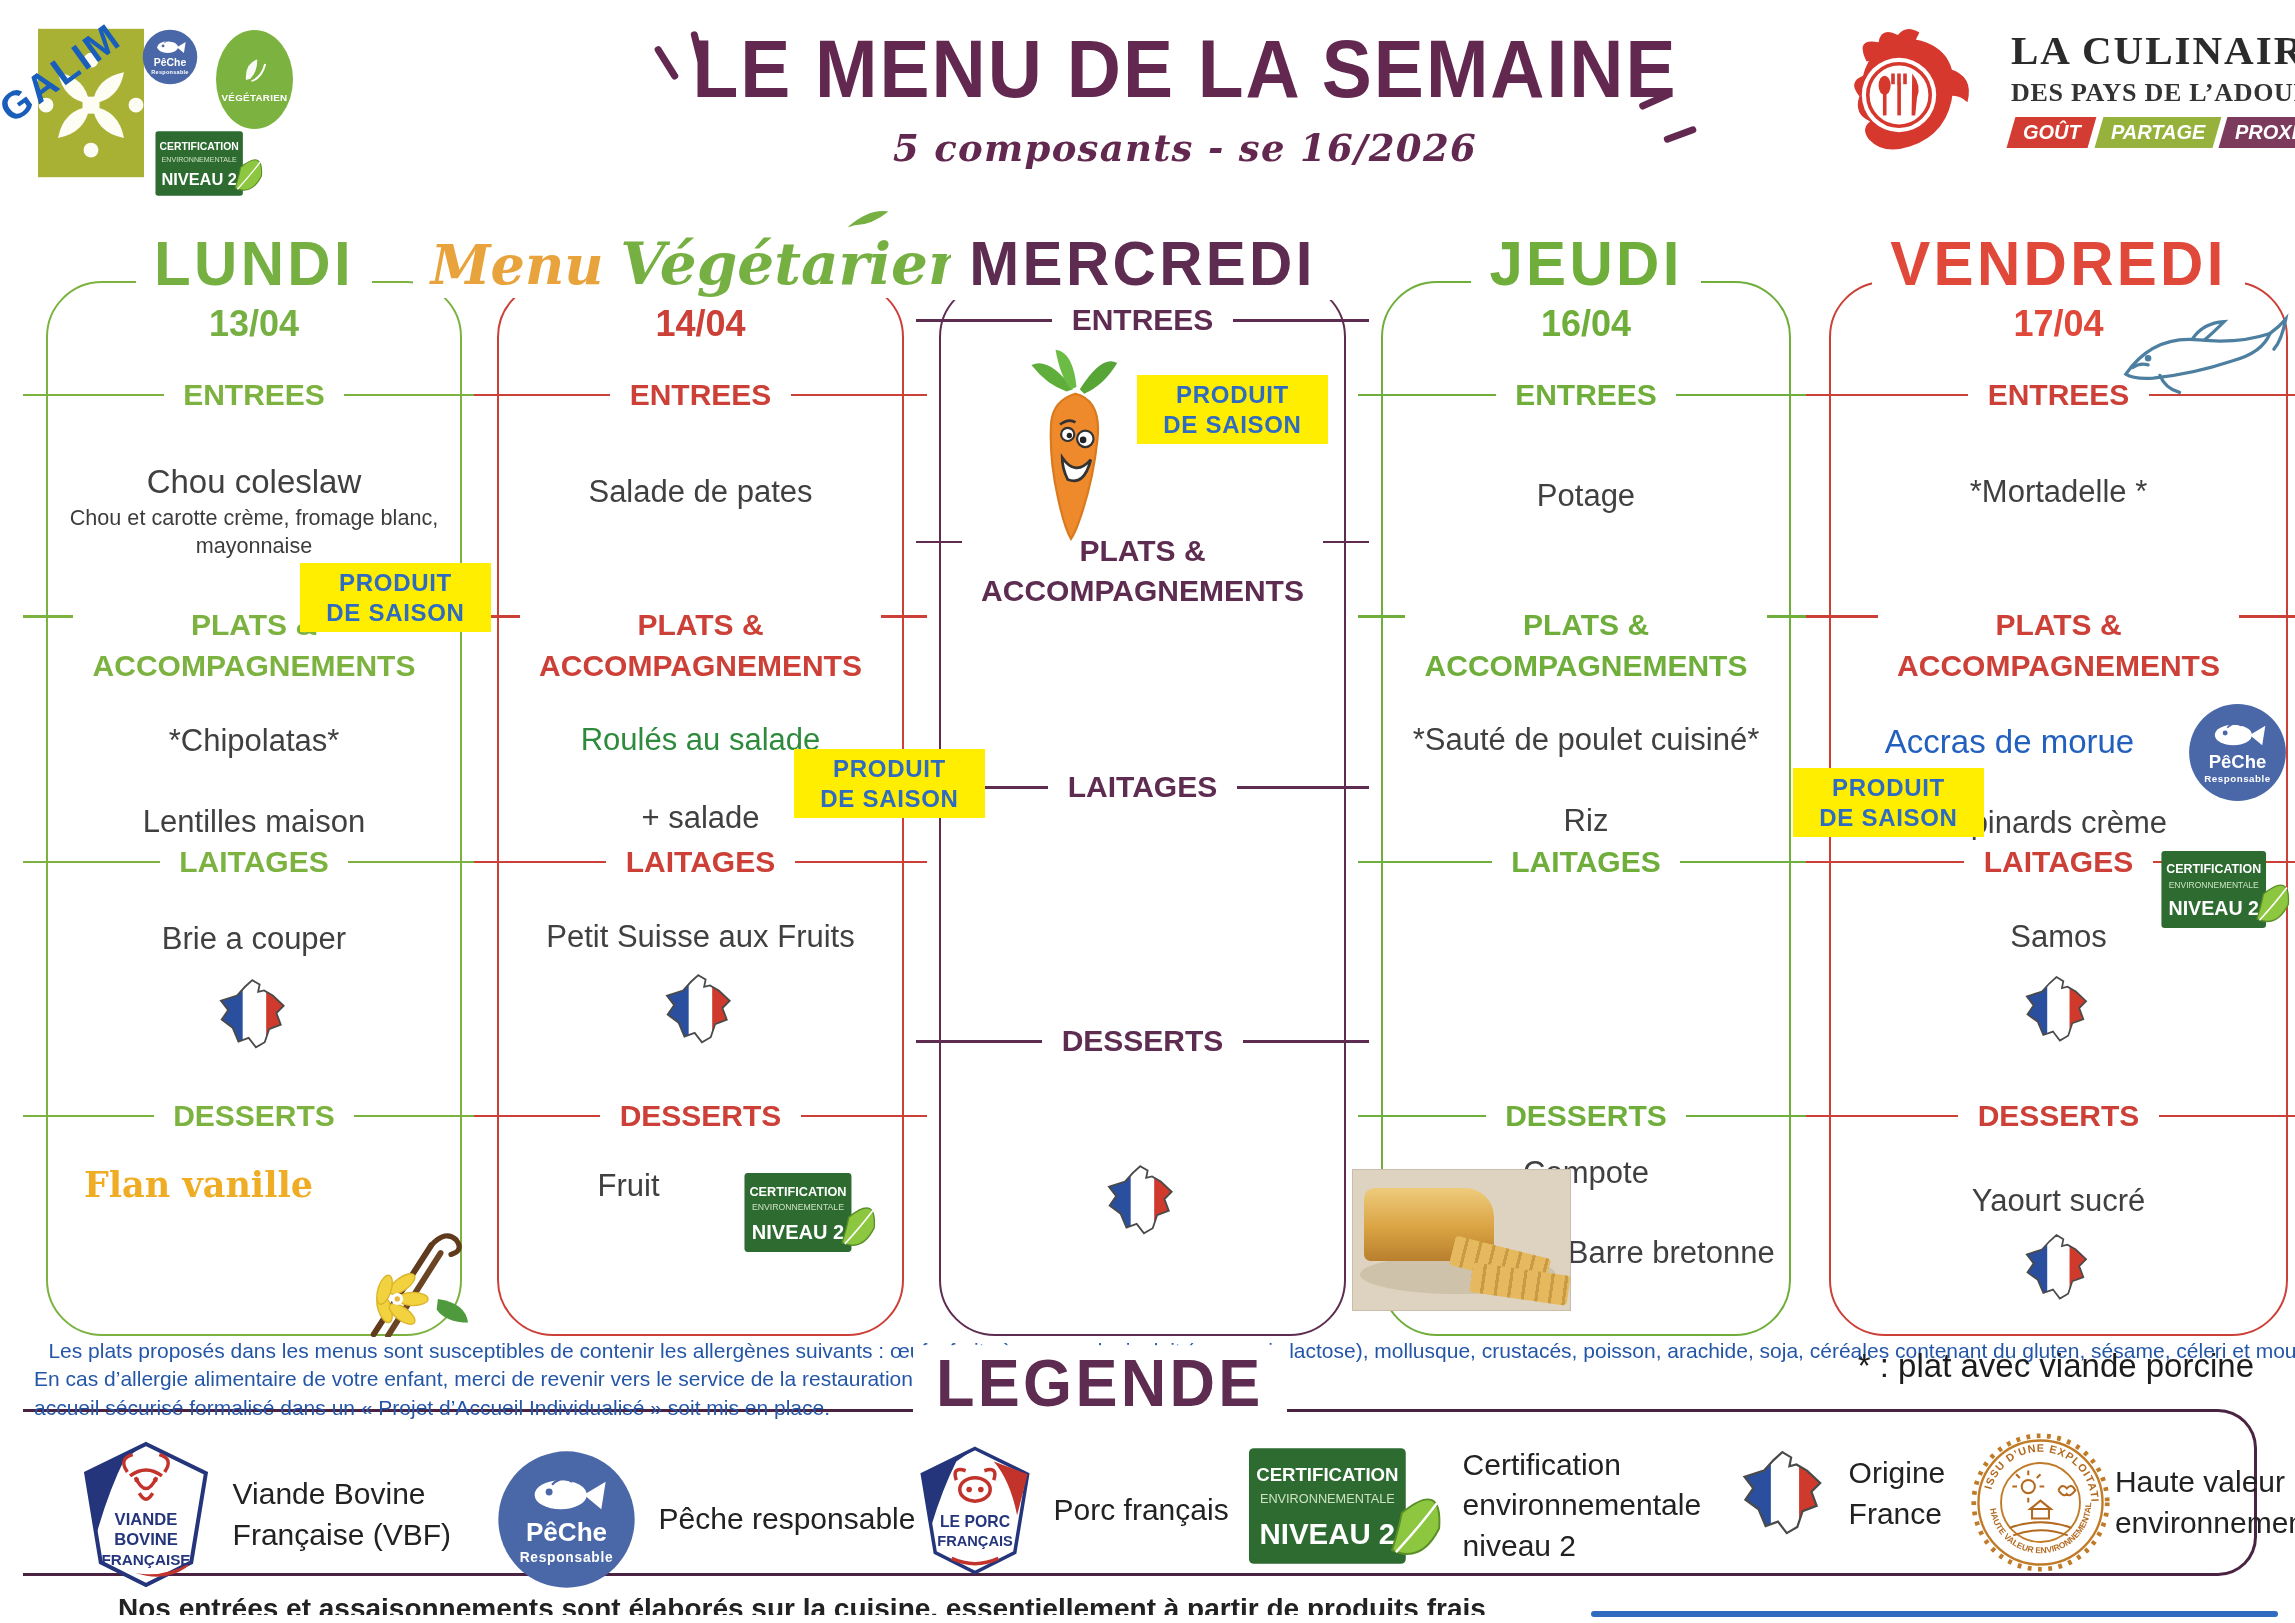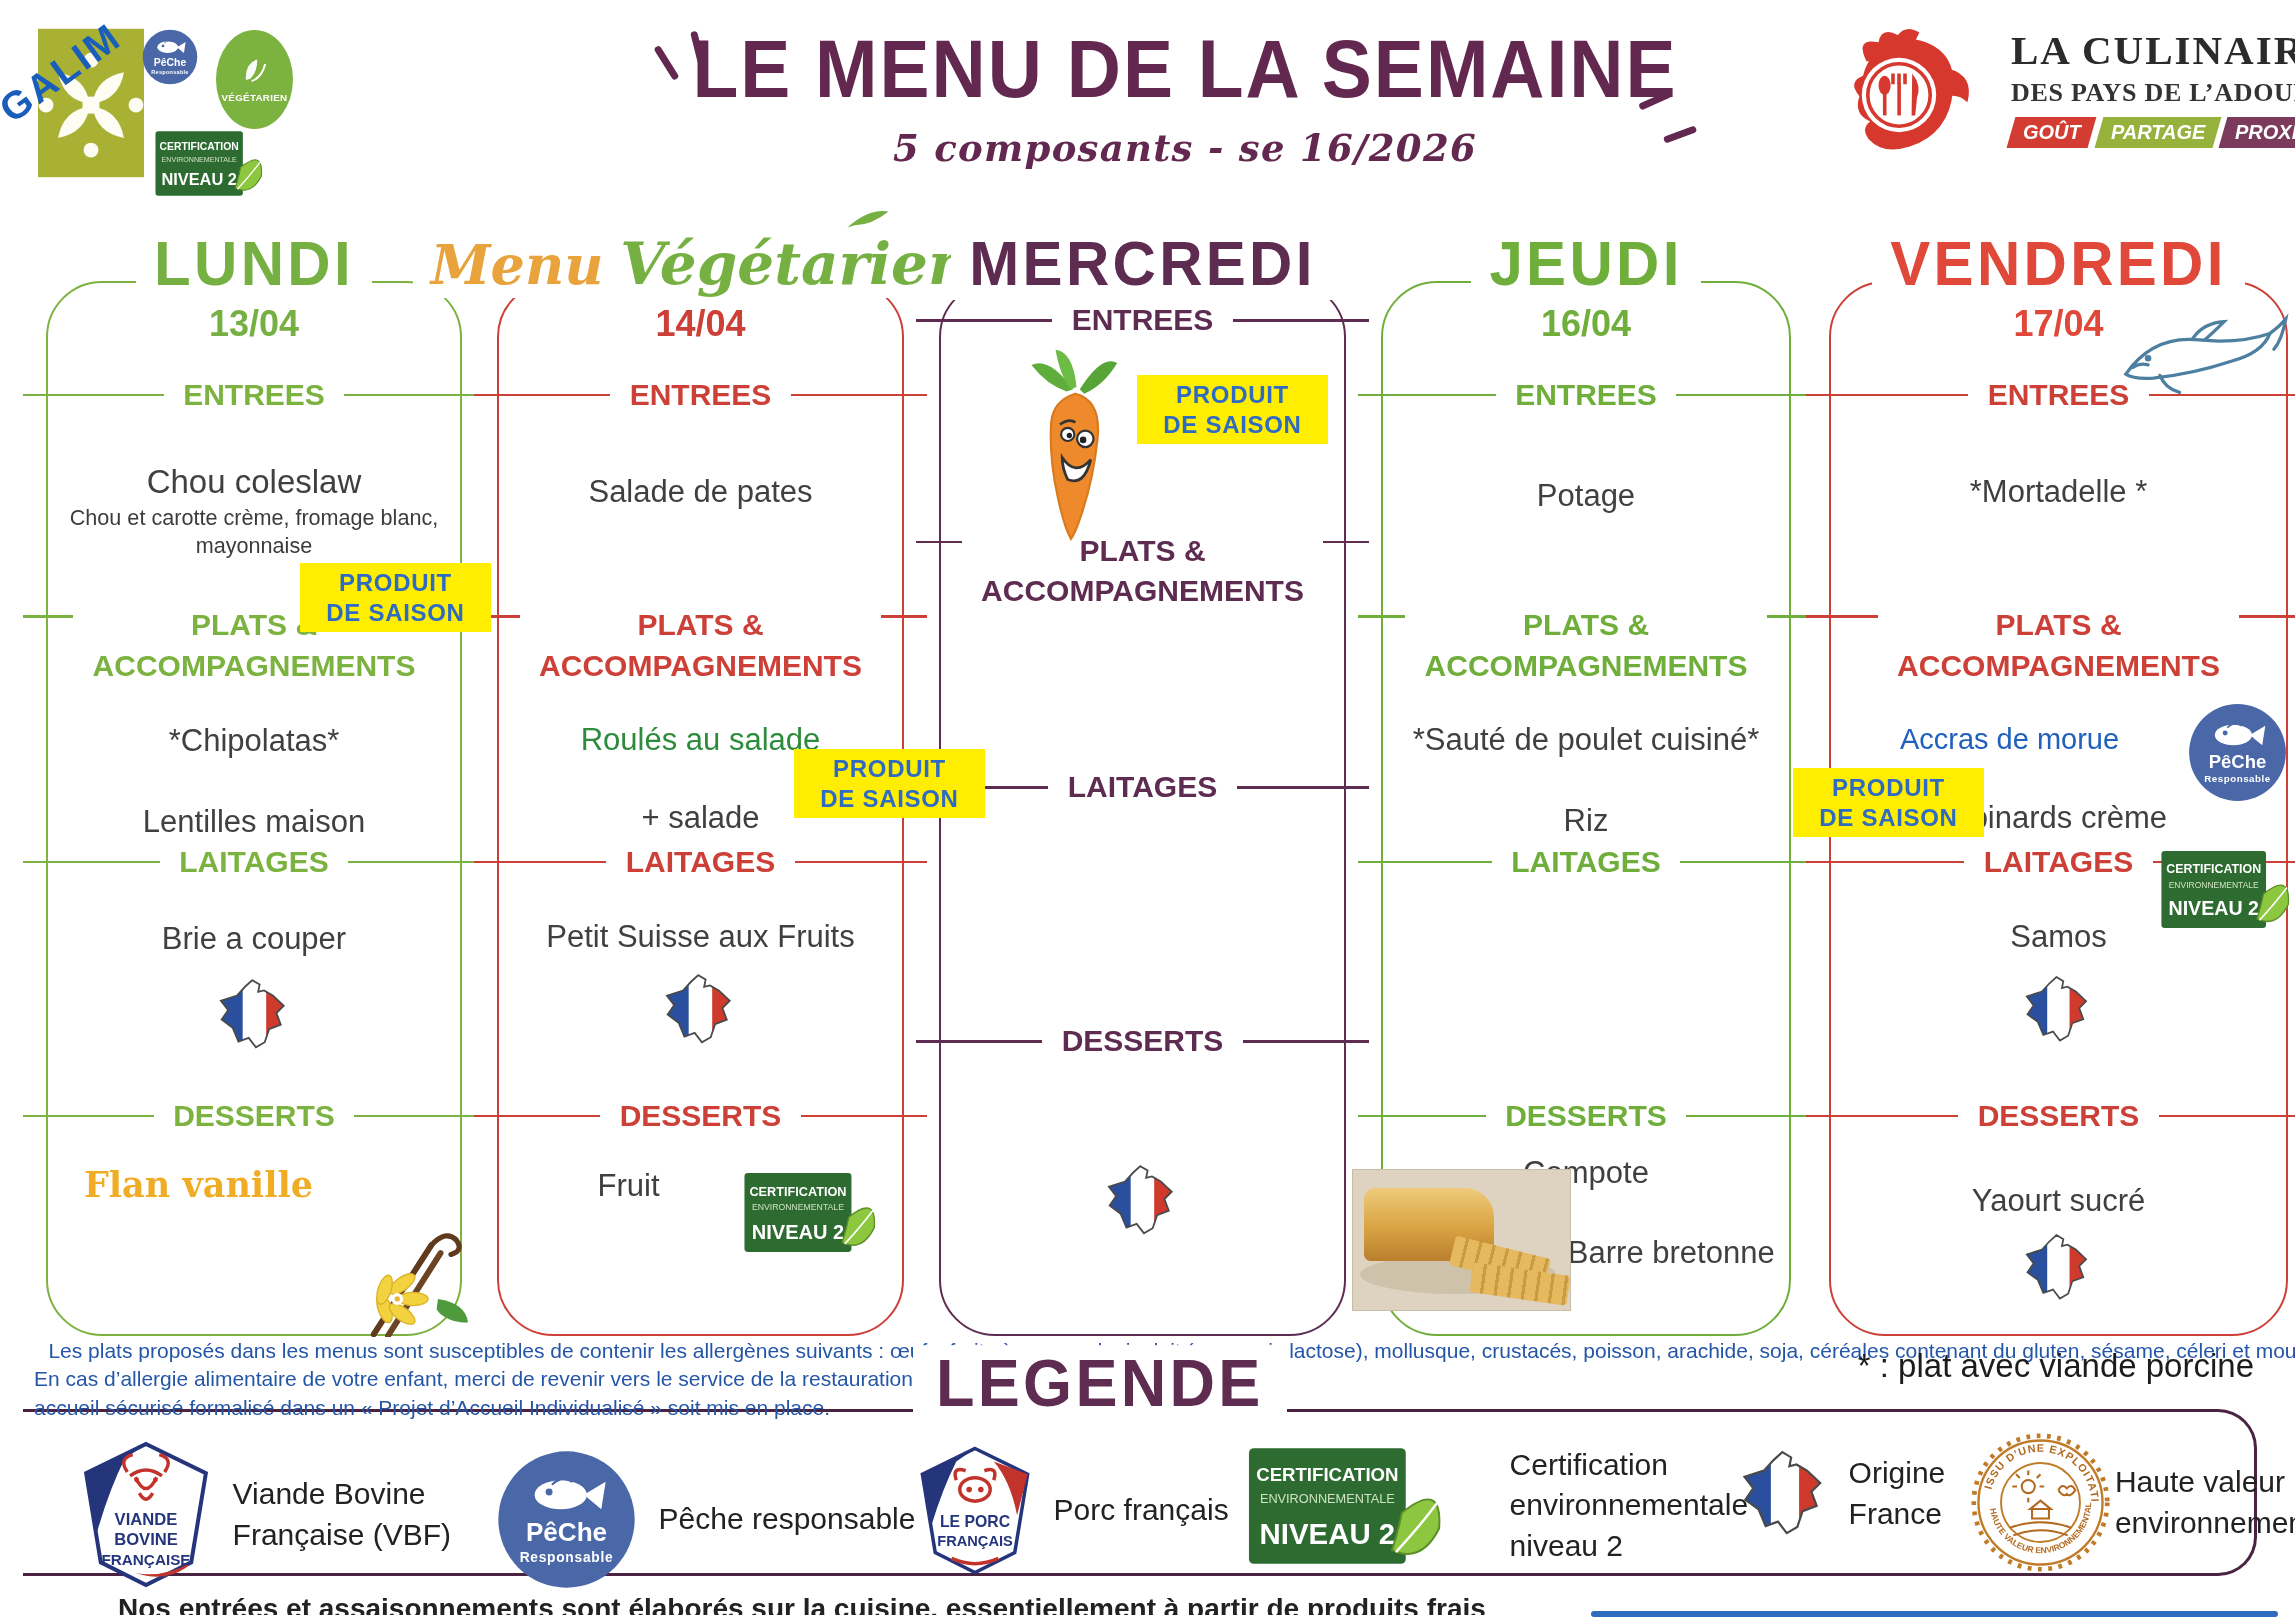--- a/index.html
+++ b/index.html
@@ -62,21 +62,21 @@
   .sec .label span{display:block;}
   .sec.first{margin-top:18.3px;}
   .sec.plats{height:98px;}
   .sec.plats::before,.sec.plats::after{align-self:flex-start;margin-top:18.3px;}
   .zone{position:relative;}
   .z1{height:183px;} .z2{height:148px;} .z3{height:216px;} .z4{height:193px;}
 
   .dish{font-size:31px;color:#404040;text-align:center;line-height:1.3;}
   .dish.sub{font-size:21.6px;color:#3c3c3c;}
   .dish.green{color:#2e8b3d;}
-  .dish.blue{color:#2160bd;font-size:29px;text-align:center;}
+  .dish.blue{color:#2160bd;font-size:33px;text-align:center;}
   .dish.flan{font-family:"DejaVu Serif",serif;font-weight:bold;color:#efac25;font-size:35px;}
 
   .season-badge{position:absolute;width:191px;height:69px;background:#ffee00;z-index:5;
      display:flex;flex-direction:column;align-items:center;justify-content:center;
      color:#2f6bc0;font-weight:bold;font-size:24px;letter-spacing:0.7px;line-height:1.25;}
 
   .flagwrap{display:flex;justify-content:center;}
 
   
   .carrot{position:absolute;left:75px;top:5.2px;}
@@ -104,21 +104,21 @@
   .pork-note{position:absolute;right:41px;top:1347px;font-size:33px;color:#1c1c1c;z-index:3;}
   .legend-box{position:absolute;left:23px;top:1409px;width:2231px;height:161px;
      border-top:3.3px solid #4a2342;border-bottom:3.3px solid #4a2342;border-right:3.3px solid #4a2342;
      border-radius:0 39px 39px 0;z-index:1;}
   .legend-row{position:absolute;left:0;top:1414px;width:2295px;height:170px;z-index:2;}
   .li{position:absolute;display:flex;align-items:center;gap:19.6px;}
   .li .lbl{font-size:30px;color:#222;line-height:1.35;}
   .li1{left:79px;top:26px;} .li1 .lbl{width:223px;}
   .li2{left:494px;top:33px;} .li2 .lbl{width:275px;}
   .li3{left:916px;top:31px;} .li3 .lbl{width:216px;}
-  .li4{left:1247px;top:27.5px;} .li4 .lbl{width:223px;margin-left:47px;}
+  .li4{left:1247px;top:27.5px;} .li4 .lbl{width:223px;}
   .li5{left:1741px;top:31px;} .li5 .lbl{width:157px;}
   .li6{left:1970px;top:18.3px;gap:3.9px;} .li6 .lbl{width:196px;}
 
   .bottom-note{position:absolute;left:118px;top:1593px;height:22px;overflow:hidden;
      font-size:28px;font-weight:bold;color:#222;white-space:nowrap;z-index:2;}
   .blue-strip{position:absolute;left:1591px;top:1611px;width:687px;height:5.9px;background:#2f6bbf;border-radius:3.3px;}
 
   svg text{font-family:"Liberation Sans",sans-serif;}
 </style>
 </head>

